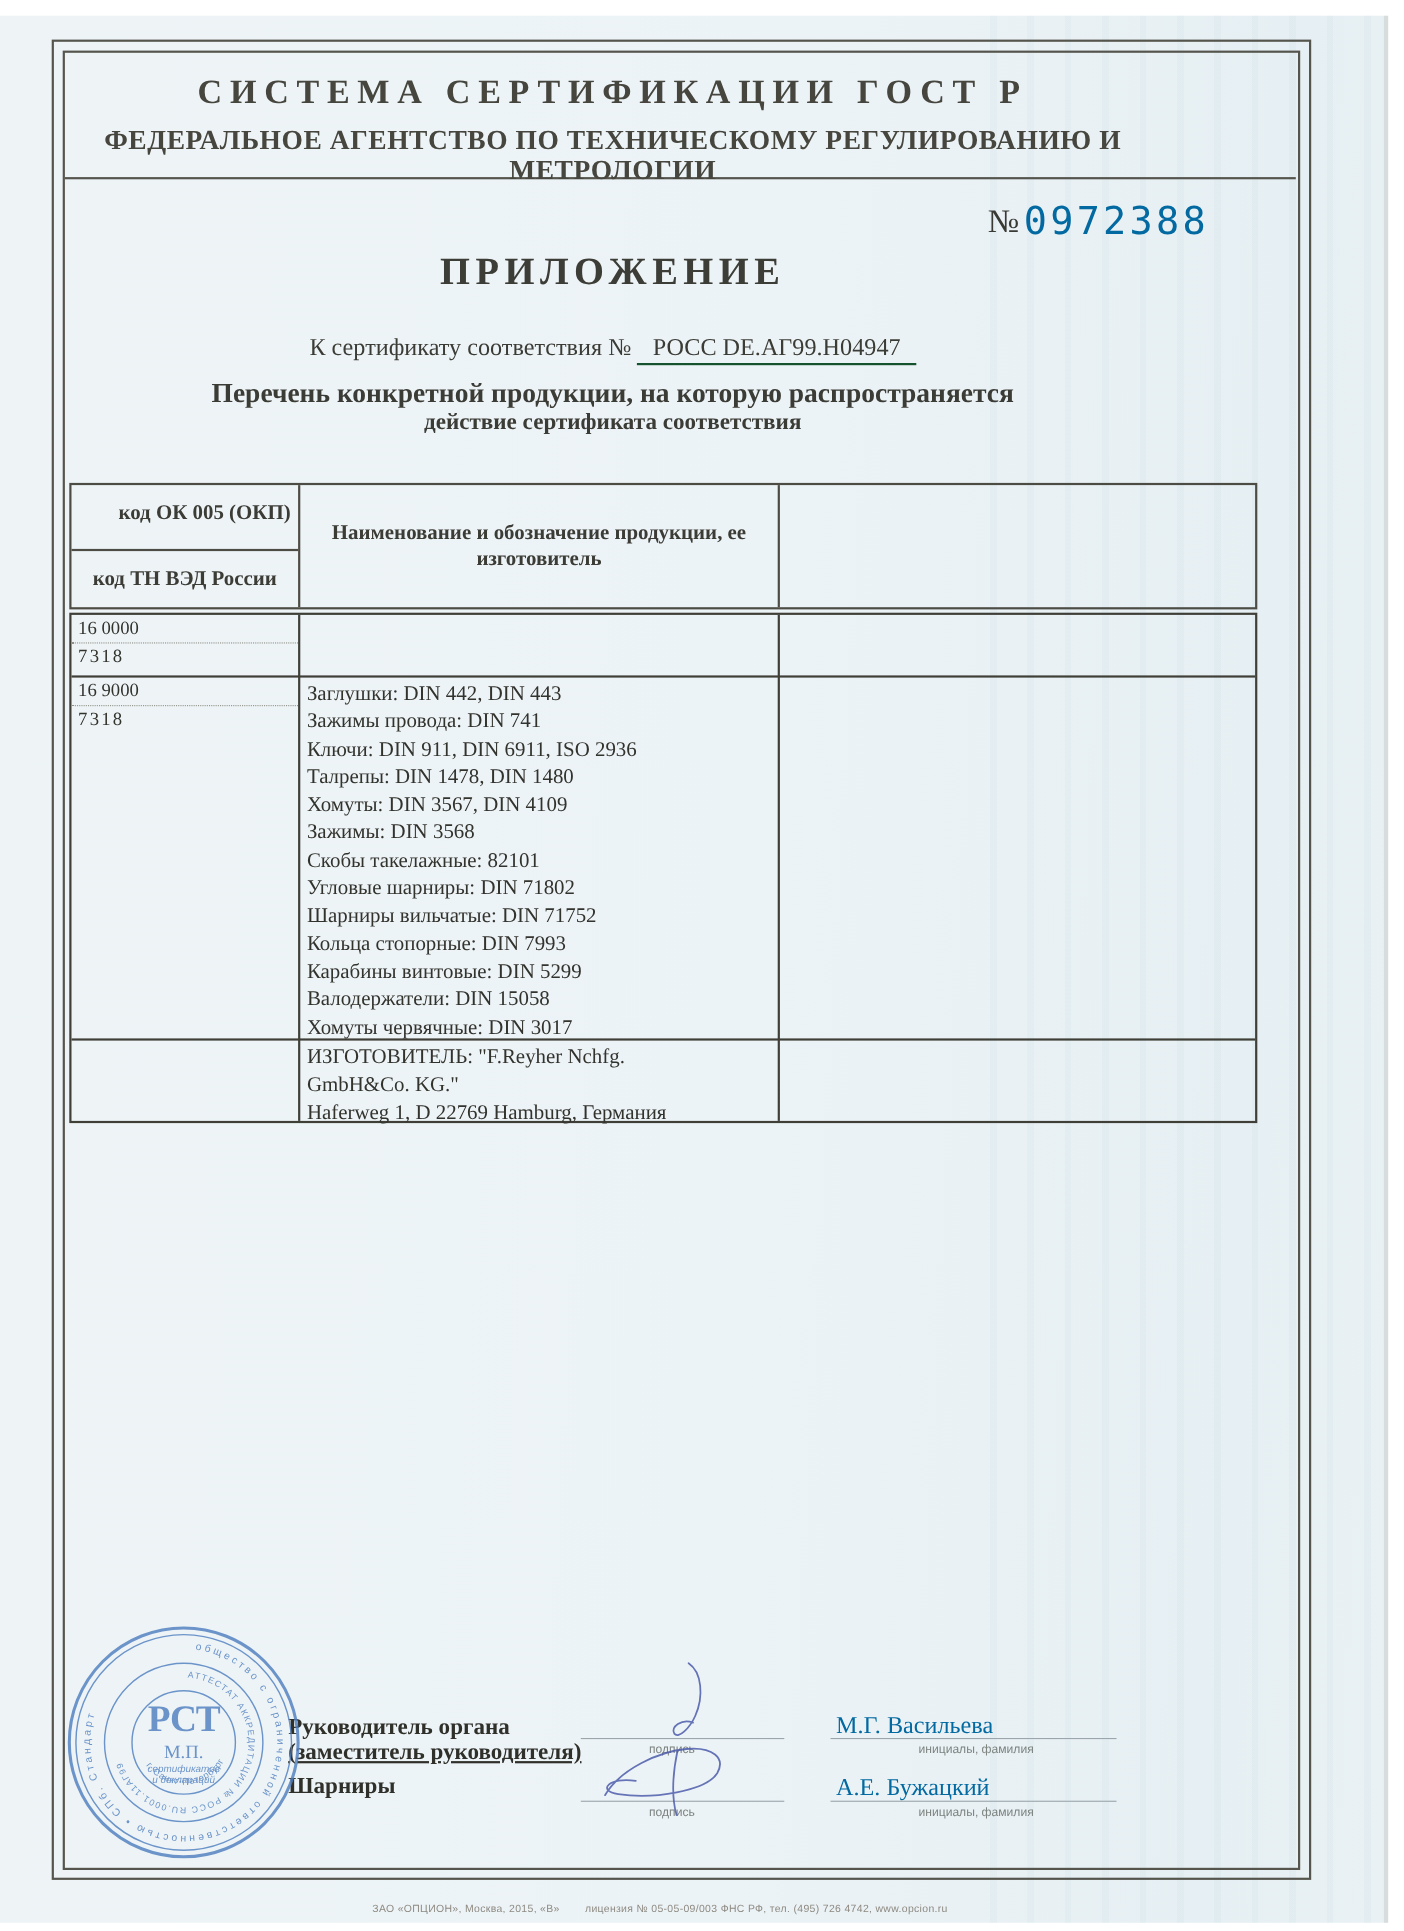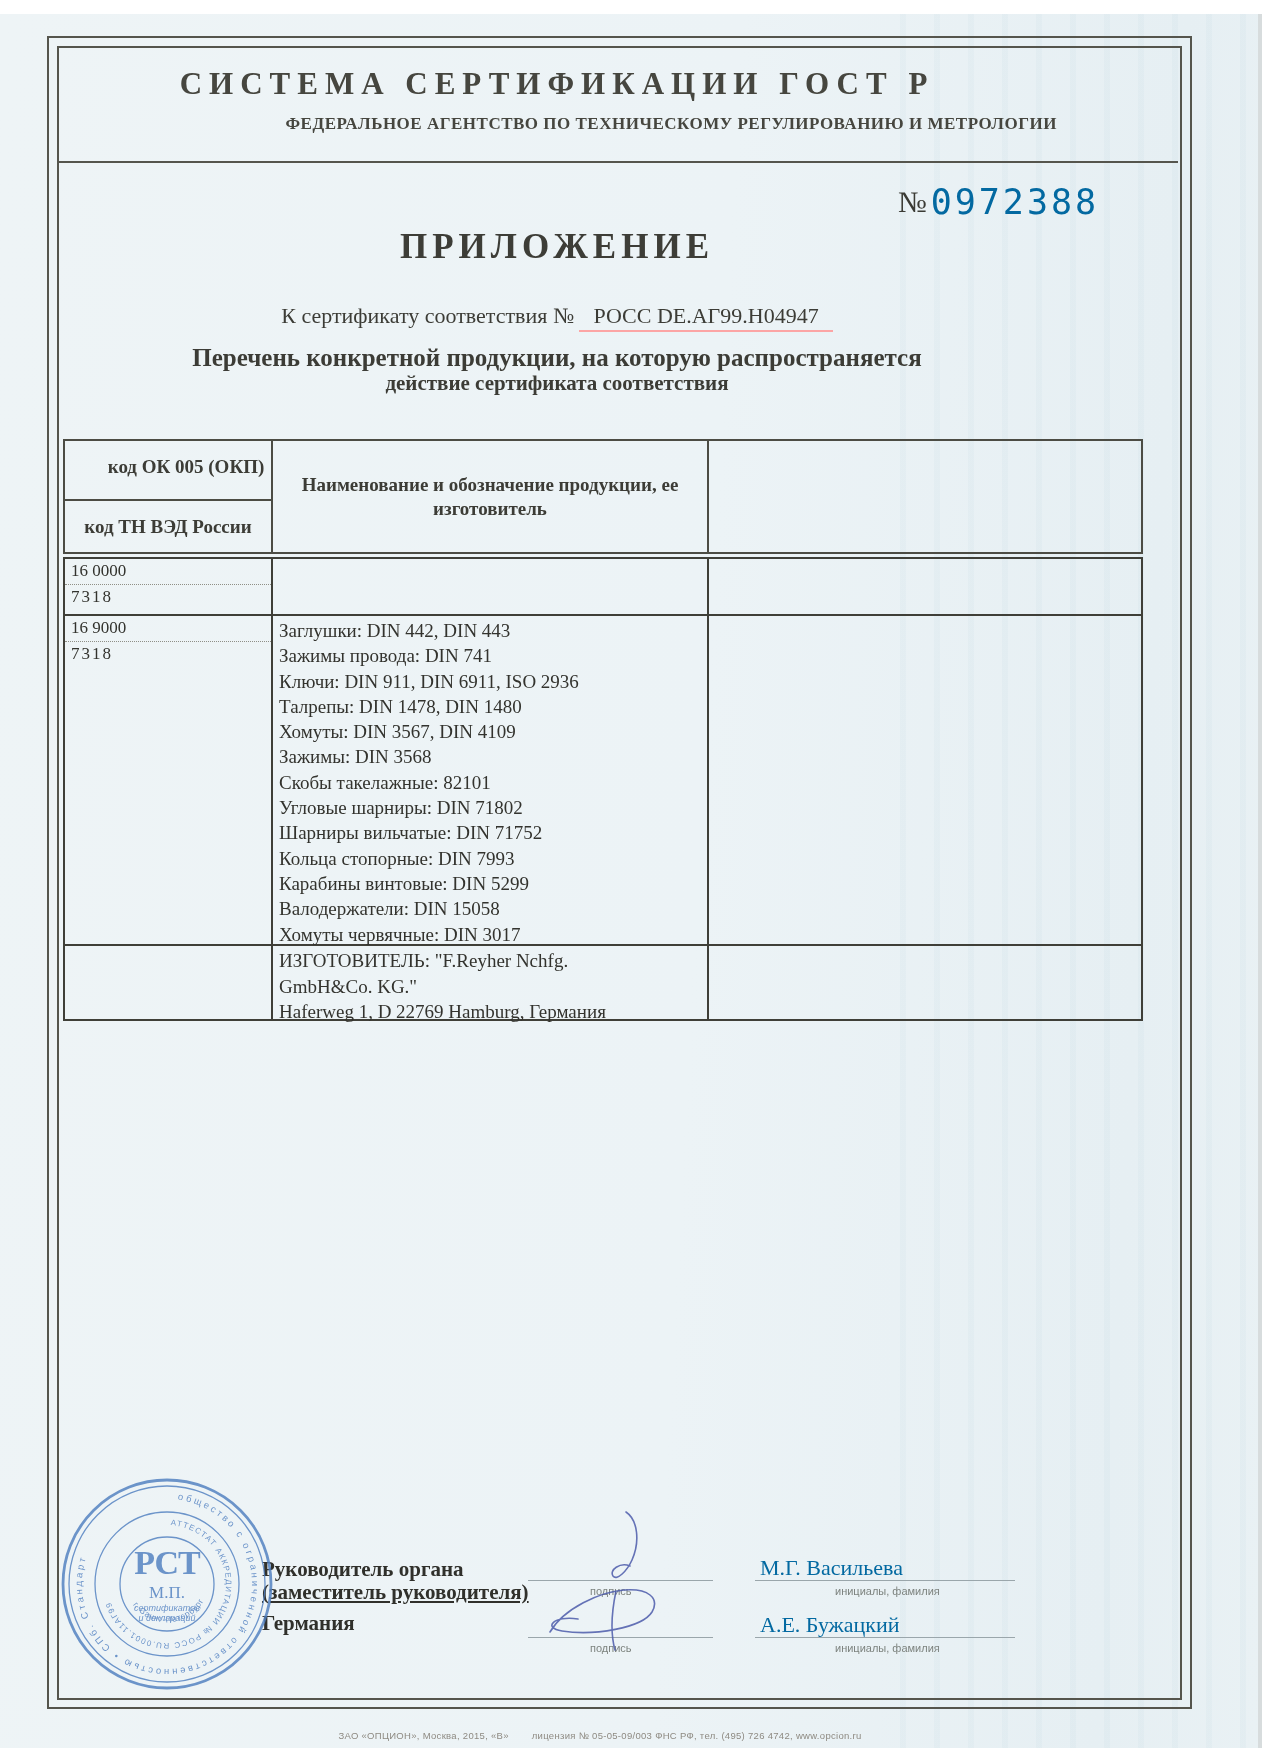--- a/index.html
+++ b/index.html
@@ -15,29 +15,29 @@
     background:repeating-linear-gradient(90deg, rgba(120,170,190,0.05) 0 6px, rgba(255,255,255,0) 6px 34px);
   }
   .paper-edge { position:absolute; left:1258px; top:0; width:4px; height:1734px; background:#d7dcdd; }
 
   .frame-outer { position:absolute; left:47px; top:22px; width:1141px; height:1669px; border:2px solid #55554d; }
   .frame-inner { position:absolute; left:57px; top:32px; width:1121px; height:1650px; border:2px solid #55554d; }
   .header-divider { position:absolute; left:59px; top:147px; width:1119px; height:0; border-top:2px solid #55554d; }
 
   .center-col { position:absolute; left:57px; width:1000px; text-align:center; color:#3c3c36; }
   .h1 { top:52px; font-size:31px; font-weight:bold; letter-spacing:7px; color:#46463f; }
-  .h2 { top:100px; font-size:17px; font-weight:bold; letter-spacing:0.5px; color:#46463f;text-align:right; }
+  .h2 { top:100px; font-size:25px; font-weight:bold; letter-spacing:0.5px; color:#46463f; }
 
   .doc-number { position:absolute; left:898px; top:168px; white-space:nowrap; }
   .doc-number .no { font-size:30px; color:#3a3a34; font-family:"Liberation Serif", serif; }
   .doc-number .num { font-size:35px; font-family:"DejaVu Sans Mono", monospace; color:#0369a1; letter-spacing:3px; vertical-align:-2px; }
 
   .title { top:213px; font-size:35px; font-weight:bold; letter-spacing:5px; color:#3d3d37; }
   .cert-line { top:289px; font-size:22px; color:#3c3c36; }
-  .cert-num { border-bottom:2px solid #fca5a5; padding:0 14px 2px 14px; }
+  .cert-num { border-bottom:2px solid #14532d; padding:0 14px 2px 14px; }
   .sub1 { top:330px; font-size:25px; font-weight:bold; }
   .sub2 { top:357px; font-size:21px; font-weight:bold; }
 
   
   .thead { position:absolute; left:63px; top:425px; width:1080px; height:115px; border:2px solid #4c4c44; box-sizing:border-box; }
   .thead .v1 { position:absolute; left:206px; top:0; width:0; height:100%; border-left:2px solid #4c4c44; }
   .thead .v2 { position:absolute; left:642px; top:0; width:0; height:100%; border-left:2px solid #4c4c44; }
   .thead .h-split { position:absolute; left:0; top:58px; width:206px; border-top:2px solid #4c4c44; }
   .th { position:absolute; font-size:19px; font-weight:bold; color:#3c3c36; text-align:center; line-height:24px; }
   .th.c1a { left:0; top:14px; width:242px; }
@@ -148,21 +148,21 @@
       </div>
     <div class="cell-lines manufacturer">
         <div>ИЗГОТОВИТЕЛЬ: "F.Reyher Nchfg.</div>
         <div>GmbH&amp;Co. KG."</div>
         <div>Haferweg 1, D 22769 Hamburg, Германия</div>
       </div>
   </div>
 
   <div class="sig-label" style="left:262px; top:1543px;">Руководитель органа</div>
   <div class="sig-label sub" style="left:262px; top:1566px;">(заместитель руководителя)</div>
-  <div class="sig-label" style="left:262px; top:1597px;">Германия</div>
+  <div class="sig-label" style="left:262px; top:1597px;">Шарниры</div>
 
   <div class="rule" style="left:528px; top:1566px; width:185px;"></div>
   <div class="caption" style="left:590px; top:1571px;">подпись</div>
   <div class="rule" style="left:528px; top:1623px; width:185px;"></div>
   <div class="caption" style="left:590px; top:1628px;">подпись</div>
 
   <div class="sig-name" style="left:760px; top:1541px;">М.Г. Васильева</div>
   <div class="rule" style="left:755px; top:1566px; width:260px;"></div>
   <div class="caption" style="left:835px; top:1571px;">инициалы, фамилия</div>
 

